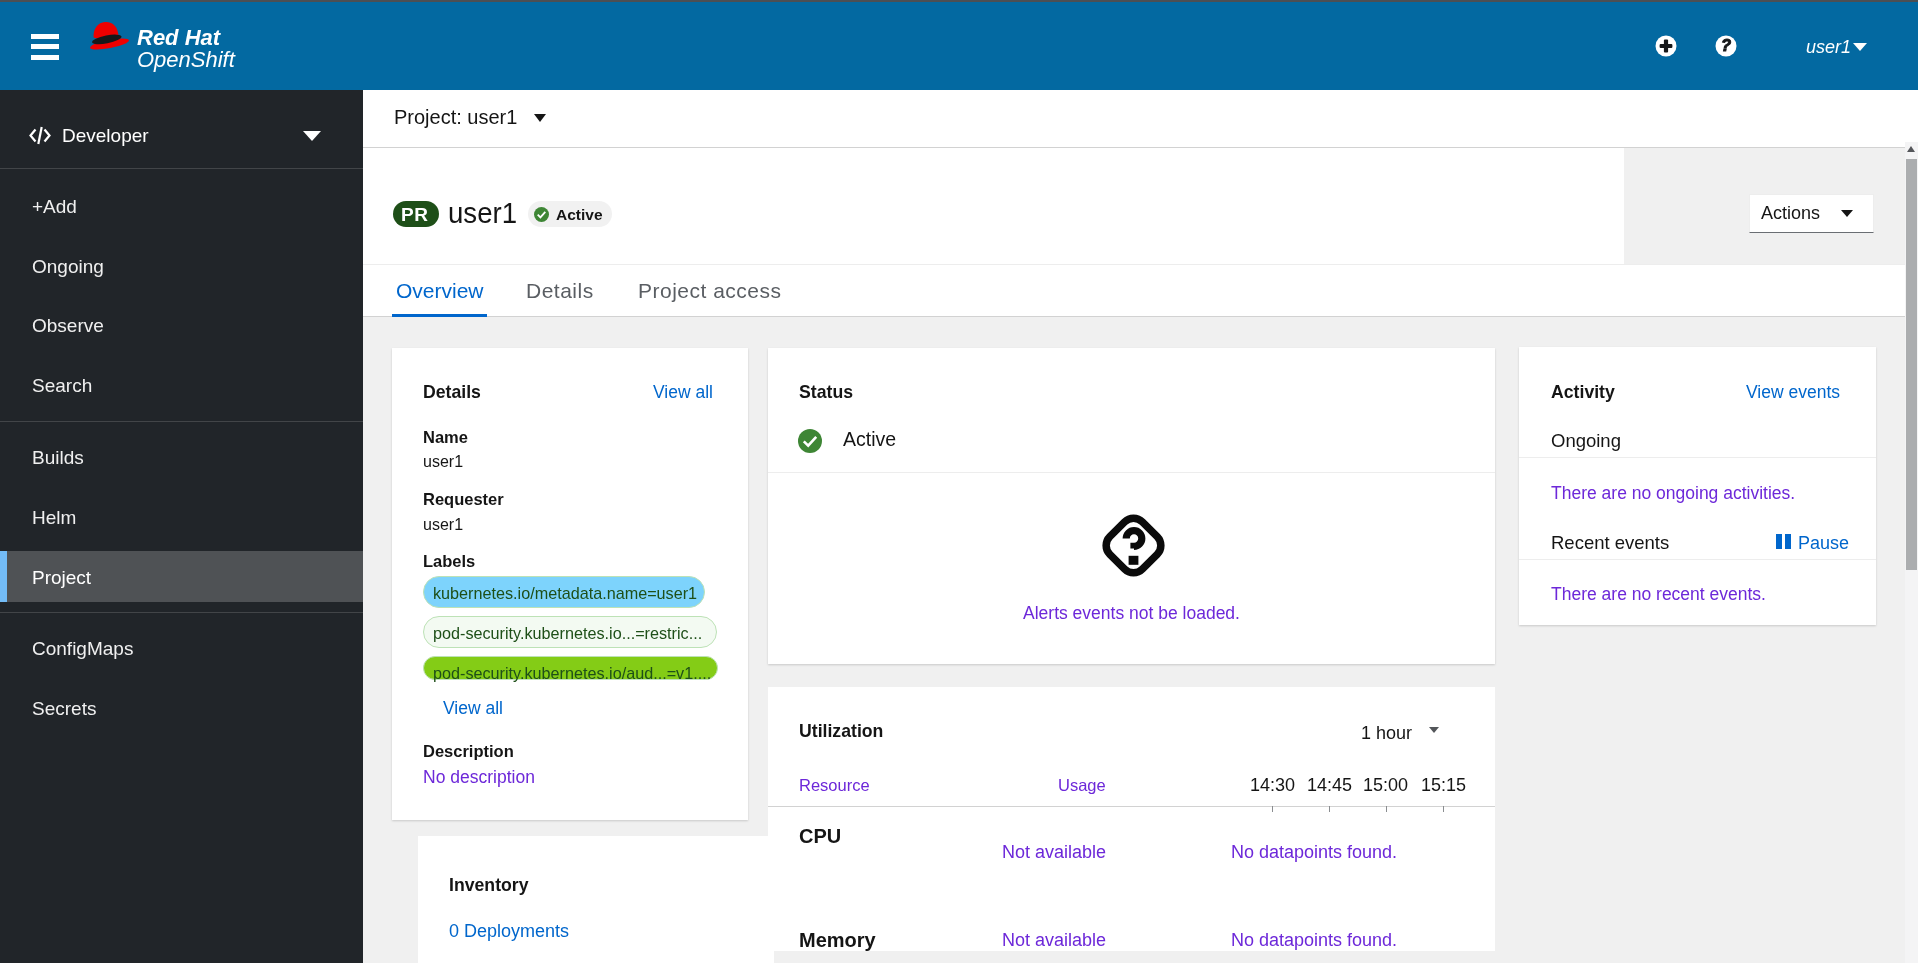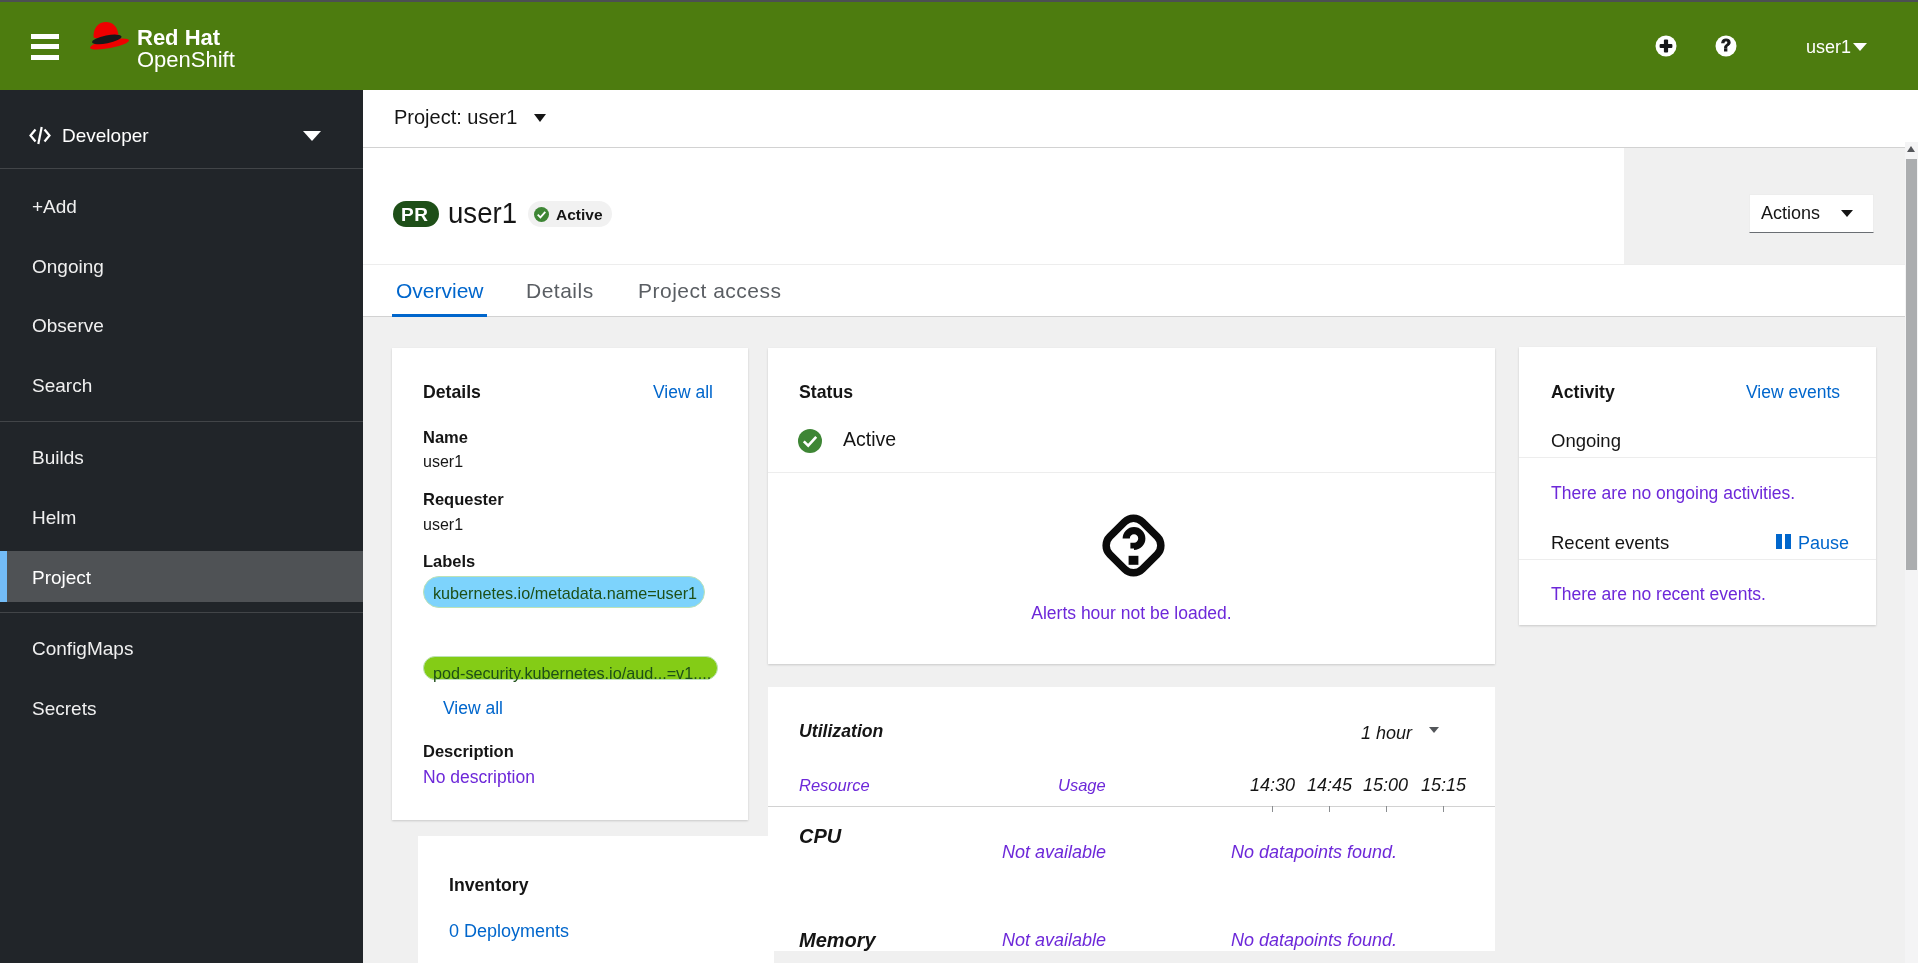--- a/index.html
+++ b/index.html
@@ -10,21 +10,21 @@
   .dark{color:#151515;}
   .b{font-weight:bold;}
   .card{position:absolute;background:#fff;box-shadow:0 1px 2px rgba(3,3,3,0.16);}
   .sx{transform:scaleX(0.93);transform-origin:0 0;}
   .sx92{transform:scaleX(0.92);transform-origin:0 0;}
   .line{position:absolute;white-space:nowrap;line-height:1;}
 </style>
 </head>
 <body>
 
-<div class="abs" style="left:0;top:0;width:1918px;height:92px;background:#4d7c0f;">
+<div class="abs" style="left:0;top:0;width:1918px;height:92px;background:#0369a1;font-style:italic;">
   <div class="abs" style="left:0;top:0;width:1918px;height:2px;background:#4c4f53;"></div>
 
   <div class="abs" style="left:31px;top:34px;width:28px;height:5px;background:#fff;"></div>
   <div class="abs" style="left:31px;top:44.3px;width:28px;height:5px;background:#fff;"></div>
   <div class="abs" style="left:31px;top:54.6px;width:28px;height:5px;background:#fff;"></div>
 
   <svg class="abs" style="left:89px;top:21px;" width="41" height="31" viewBox="0 0 41 31">
     <path d="M4.6 16.6 C4.0 7.4 9.2 1.5 16.0 1.0 C22.6 0.5 27.6 4.6 28.8 10.8 L30.0 16.2 C23.8 19.2 10.8 19.4 4.6 16.6 Z" fill="#e00"></path>
     <ellipse cx="20.5" cy="23" rx="19.8" ry="4.2" transform="rotate(-11 20.5 23)" fill="#e00"></ellipse>
     <ellipse cx="17.8" cy="18.4" rx="15" ry="3.9" transform="rotate(-11 17.8 18.4)" fill="#17181a"></ellipse>
@@ -107,20 +107,23 @@
   <div class="line b dark sx" style="left:31px;top:34px;font-size:19px;">Details</div>
   <div class="line lnk" style="right:35px;top:36px;font-size:17.5px;">View all</div>
   <div class="line b dark" style="left:31px;top:81px;font-size:16.5px;">Name</div>
   <div class="line dark" style="left:31px;top:106px;font-size:16px;">user1</div>
   <div class="line b dark" style="left:31px;top:143px;font-size:16.5px;">Requester</div>
   <div class="line dark" style="left:31px;top:169px;font-size:16px;">user1</div>
   <div class="line b dark" style="left:31px;top:205px;font-size:16.5px;">Labels</div>
   <div class="abs" style="left:31px;top:228px;width:282px;height:32px;background:#7dd3fc;border:1px solid #bde2b6;border-radius:16px;box-sizing:border-box;">
     <div class="line" style="left:9px;top:7.5px;font-size:16.2px;color:#1e4f18;">kubernetes.io/metadata.name=user1</div>
   </div>
+  <div class="abs" style="left:31px;top:268px;width:294px;height:32px;background:#f3faf2;border:1px solid #bde2b6;border-radius:16px;box-sizing:border-box;">
+    <div class="line" style="left:9px;top:7.5px;font-size:16.2px;color:#1e4f18;">pod-security.kubernetes.io...=restric...</div>
+  </div>
   <div class="abs" style="left:31px;top:308px;width:295px;height:24px;background:#84cc16;border:1px solid #bde2b6;border-radius:16px;box-sizing:border-box;">
     <div class="line" style="left:9px;top:7.5px;font-size:16.2px;color:#1e4f18;">pod-security.kubernetes.io/aud...=v1....</div>
   </div>
   <div class="line lnk" style="left:51px;top:352px;font-size:17.5px;">View all</div>
   <div class="line b dark" style="left:31px;top:395px;font-size:16.5px;">Description</div>
   <div class="line gray" style="left:31px;top:421px;font-size:17.5px;">No description</div>
 </div>
 
 <div class="card" style="left:392px;top:836px;width:356px;height:127px;box-shadow:none;margin-left:26px;">
   <div class="line b dark sx" style="left:31px;top:39px;font-size:19px;">Inventory</div>
@@ -133,24 +136,24 @@
     <circle cx="12" cy="12" r="12" fill="#3e8635"></circle>
     <path d="M5.8 12.4 L10.2 16.7 L18.2 7.8" stroke="#fff" stroke-width="2.6" fill="none"></path>
   </svg>
   <div class="line dark" style="left:75px;top:82px;font-size:19.5px;">Active</div>
   <div class="abs" style="left:0;top:124px;width:727px;height:1px;background:#ededed;"></div>
   <svg class="abs" style="left:332px;top:164px;" width="67" height="67" viewBox="0 0 67 67">
     <rect x="10.5" y="10.5" width="46" height="46" rx="12.5" fill="none" stroke="#0b0b0b" stroke-width="7.5" transform="rotate(45 33.5 33.5)"></rect>
     <path d="M26.2 26.5 A7.8 7.8 0 1 1 34 34.3 L34 36.6" fill="none" stroke="#0b0b0b" stroke-width="7.2"></path>
     <rect x="28.6" y="43.8" width="9.8" height="9" fill="#0b0b0b"></rect>
   </svg>
-  <div class="line gray" style="left:0;top:257px;width:727px;text-align:center;font-size:17.5px;">Alerts hour not be loaded.</div>
+  <div class="line gray" style="left:0;top:257px;width:727px;text-align:center;font-size:17.5px;">Alerts events not be loaded.</div>
 </div>
 
-<div class="card" style="left:768px;top:687px;width:727px;height:264px;box-shadow:none;font-style:italic;">
+<div class="card" style="left:768px;top:687px;width:727px;height:264px;box-shadow:none;">
   <div class="line b dark sx" style="left:31px;top:34px;font-size:19px;">Utilization</div>
   <div class="line dark" style="left:593px;top:37px;font-size:18px;">1 hour</div>
   <div class="abs" style="left:661px;top:39.5px;width:0;height:0;border-left:5.8px solid transparent;border-right:5.8px solid transparent;border-top:6.8px solid #53565a;"></div>
   <div class="line gray" style="left:31px;top:90px;font-size:16.5px;">Resource</div>
   <div class="line gray" style="left:290px;top:90px;font-size:16.5px;">Usage</div>
   <div class="line dark" style="left:482px;top:89px;font-size:18px;">14:30</div>
   <div class="line dark" style="left:539px;top:89px;font-size:18px;">14:45</div>
   <div class="line dark" style="left:595px;top:89px;font-size:18px;">15:00</div>
   <div class="line dark" style="left:653px;top:89px;font-size:18px;">15:15</div>
   <div class="abs" style="left:0;top:119px;width:727px;height:1px;background:#d2d2d2;"></div>

